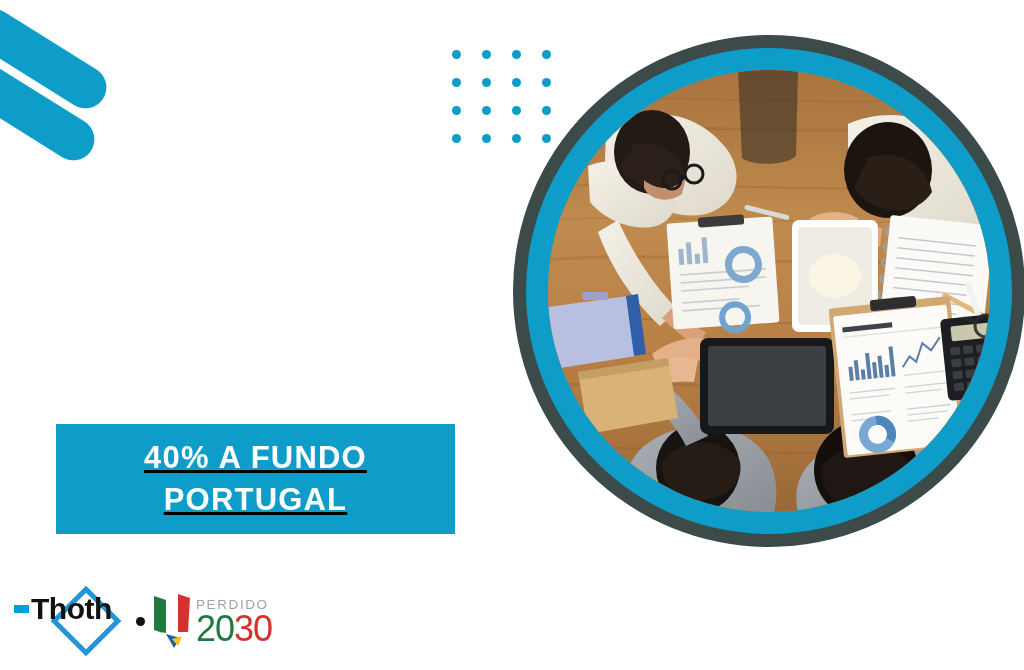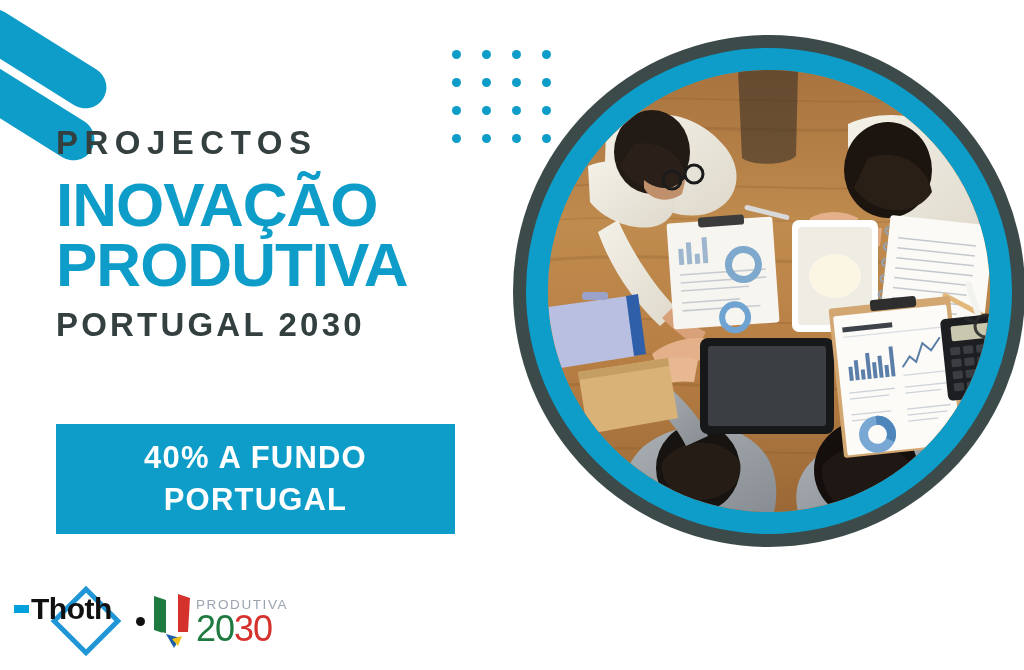--- a/index.html
+++ b/index.html
@@ -71,20 +71,21 @@
 
   
   .highlight-box {
     position:absolute;
     left:56px; top:424px;
     width:399px; height:110px;
     background:#0d9dc8;
     display:flex; flex-direction:column;
     align-items:center; justify-content:center;
     gap:3px;
+    text-decoration:underline;
   }
   .highlight-box span {
     display:block;
     color:#ffffff;
     font-size:31px;
     font-weight:bold;
     letter-spacing:1.2px;
     line-height:1.25;
     text-align:center;
   }
@@ -190,28 +191,20 @@
     <i></i>
       <i></i>
       <i></i>
       <i></i>
     <i></i>
       <i></i>
       <i></i>
       <i></i>
   </div>
 
-  <div class="left-col">
-    <div class="eyebrow">PROJECTOS</div>
-    <div class="headline">
-      <span class="ln">INOVAÇÃO</span>
-      <span class="ln">PRODUTIVA</span>
-    </div>
-    <div class="subhead">PORTUGAL 2030</div>
-  </div>
 
   <div class="highlight-box">
     <span>40% A FUNDO</span>
     <span>PORTUGAL</span>
   </div>
 
   <div class="logo-row">
 
     <div class="thoth-logo">
       <div class="thoth-diamond"></div>
@@ -228,21 +221,21 @@
         <svg viewBox="0 0 40 58" xmlns="http://www.w3.org/2000/svg">
           <path d="M2 4 L14 8 L14 42 L2 38 Z" fill="#1f7a3f"></path>
           <path d="M14 8 L26 4 L26 40 L14 42 Z" fill="#ffffff"></path>
           <path d="M26 2 L38 6 L36 40 L26 40 Z" fill="#d5322e"></path>
           <path d="M10 40 L24 44 L20 56 Z" fill="#ffffff"></path>
           <path d="M14 42 L28 46 L22 56 Z" fill="#1b5fa8"></path>
           <path d="M20 47 L30 44 L26 54 Z" fill="#f2c21a"></path>
         </svg>
       </div>
       <div class="pt-words">
-        <div class="pt-portugal">PRODUTIVA</div>
+        <div class="pt-portugal">PERDIDO</div>
         <div class="pt-number"><span class="g">20</span><span class="r">30</span></div>
       </div>
     </div>
 
   </div>
 
   <div class="photo-wrap">
     <div class="ring-outer"></div>
     <div class="ring-inner"></div>
     <div class="photo-clip">

